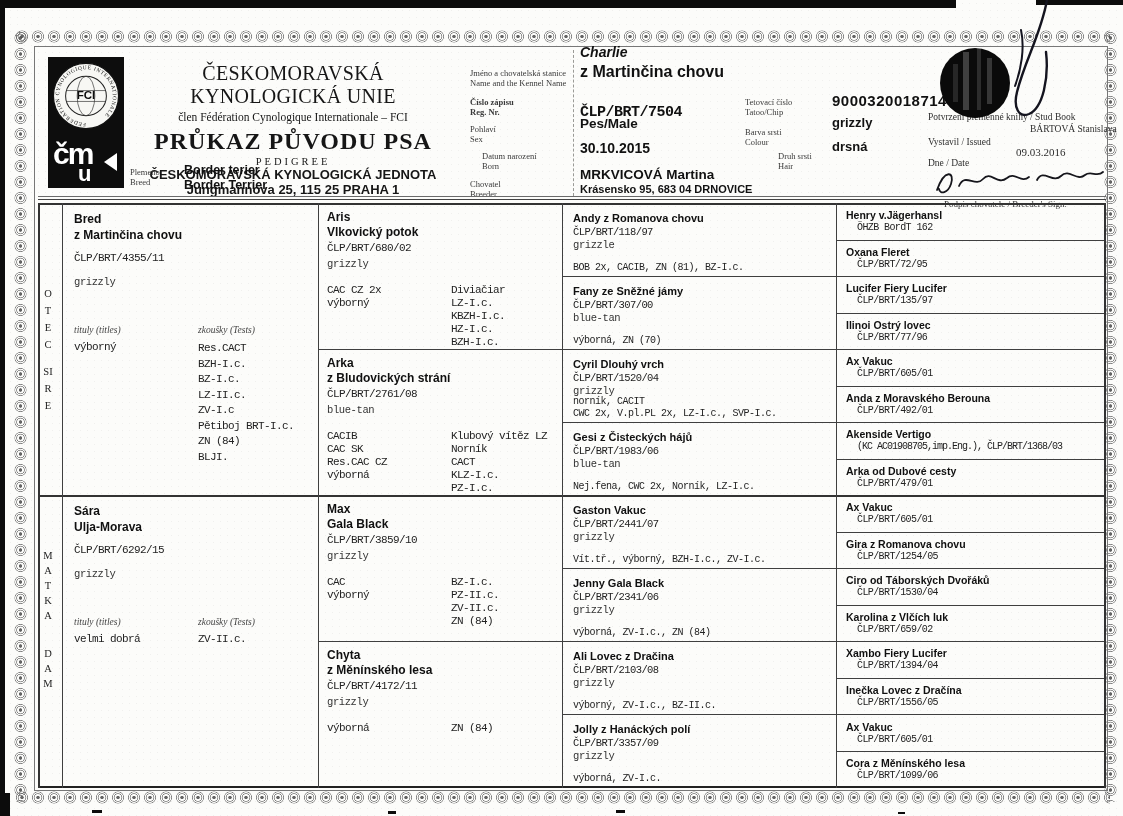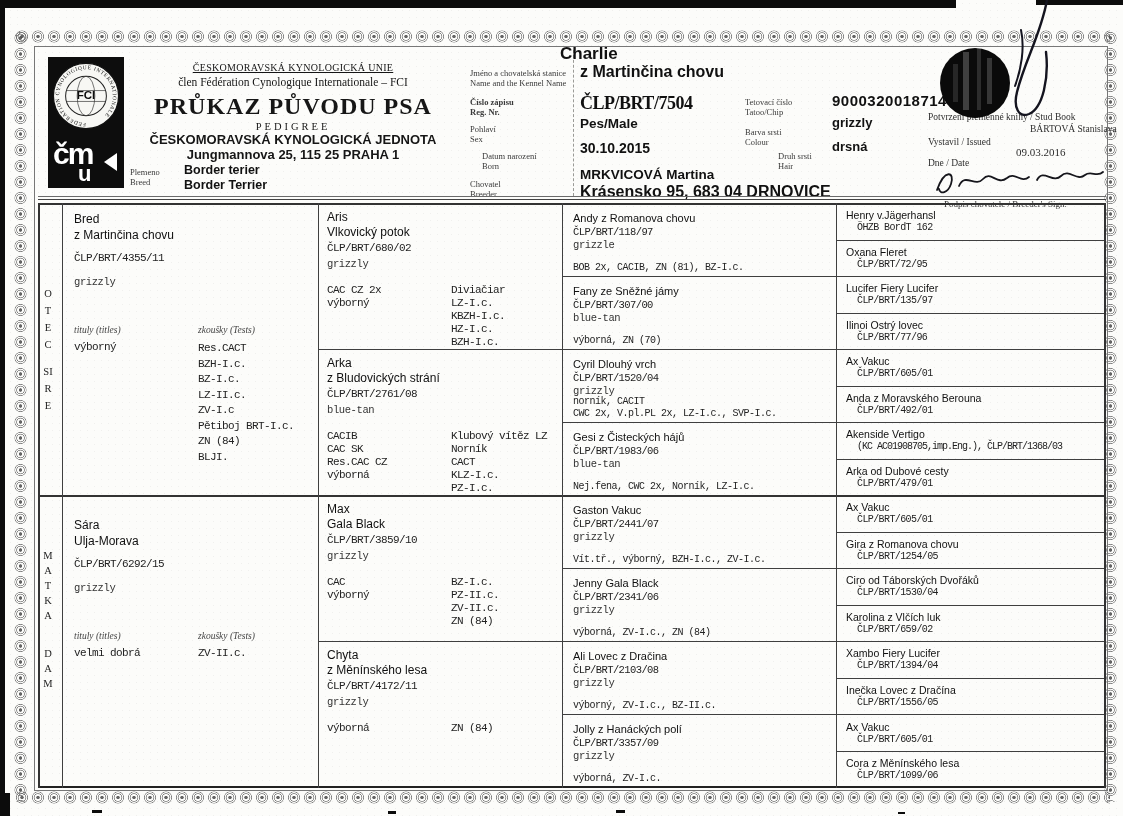--- a/index.html
+++ b/index.html
@@ -22,42 +22,42 @@
       radial-gradient(circle at 50% 50%, transparent 3.2px, #555 3.8px, transparent 4.6px),
       radial-gradient(circle at 50% 50%, transparent 5px, #6a6a6a 5.6px, transparent 6.3px);
     background-size:13px 16px;background-repeat:repeat-y;background-position:center top;}
   .frame{position:absolute;border:1px solid #777;}
   .hline{position:absolute;background:#3f3f3f;height:1px;}
   .vline{position:absolute;background:#3f3f3f;width:1px;}
   .dashv{position:absolute;border-left:1px dashed #9a9a96;width:0;}
   
   .logo-box{position:absolute;left:48px;top:57px;width:76px;height:131px;background:#0d0d0d;}
   .org{position:absolute;left:128px;top:62px;width:330px;text-align:center;color:#161616;}
-  .org .l1{font-size:10px;letter-spacing:.3px;text-decoration:underline;}
+  .org .l1{font-size:20px;letter-spacing:.3px;}
   .org .l2{font-size:11.5px;margin-top:3px;}
   .org .l3{font-size:24px;font-weight:bold;letter-spacing:1px;margin-top:5px;}
   .org .l4{font-size:10.5px;letter-spacing:3px;margin-top:1px;}
   .org .l5{font-family:"Liberation Sans",sans-serif;font-weight:bold;font-size:13px;margin-top:0;}
   .org .l6{font-family:"Liberation Sans",sans-serif;font-weight:bold;font-size:13px;}
   .fieldlabel{position:absolute;font-size:8.5px;line-height:10px;color:#3a3a3a;white-space:nowrap;}
   .fieldlabel span{display:block;}
   .val{position:absolute;font-family:"Liberation Sans",sans-serif;font-weight:bold;color:#111;white-space:nowrap;}
   .mono{font-family:"Liberation Mono","DejaVu Sans Mono",monospace;}
   .cert{position:absolute;font-size:9.5px;color:#2e2e2e;white-space:nowrap;}
   
   .vlab{position:absolute;left:42px;width:12px;word-break:break-all;text-align:center;
         font-size:10.5px;line-height:17px;color:#222;font-family:"Liberation Serif",serif;}
   .vlab.tight{line-height:15px;}
   .g1cell,.g2cell,.g3cell,.g4cell{position:absolute;}
   .g1cell{left:62px;width:256px;height:292px;}
   .g2cell{left:318px;width:244px;height:146px;}
   .g3cell{left:562px;width:274px;height:73px;}
   .g4cell{left:836px;width:270px;height:37px;}
   .g1cell>div,.g2cell>div,.g3cell>div,.g4cell>div{position:absolute;white-space:pre-line;}
-  .nm{font-family:"Liberation Sans",sans-serif;font-weight:normal;font-size:12px;line-height:14px;color:#101010;white-space:nowrap;}
+  .nm{font-family:"Liberation Sans",sans-serif;font-weight:bold;font-size:12px;line-height:14px;color:#101010;white-space:nowrap;}
   .g3cell .nm{font-size:11px;}
   .g4cell .nm{font-size:10.5px;}
   .rg{font-family:"Liberation Mono","DejaVu Sans Mono",monospace;font-size:11px;letter-spacing:-.6px;color:#222;white-space:nowrap;}
   .g3cell .rg{font-size:10.5px;}
   .g4cell .rg{font-size:10px;margin-left:11px;}
   .cl{font-family:"Liberation Mono","DejaVu Sans Mono",monospace;font-size:10.5px;letter-spacing:-.4px;color:#333;}
   .lblsm{font-style:italic;font-size:9.5px;color:#444;font-family:"Liberation Serif",serif;white-space:nowrap;}
   .lst{font-family:"Liberation Mono","DejaVu Sans Mono",monospace;font-size:11px;line-height:13px;letter-spacing:-.6px;color:#222;}
   .lst.tall{line-height:15.5px;}
   .bt{font-family:"Liberation Mono","DejaVu Sans Mono",monospace;font-size:10px;letter-spacing:-.5px;color:#222;white-space:nowrap;}
@@ -156,27 +156,27 @@
   <div class="fieldlabel" style="left:470px;top:151px;margin-left:12px;">
     <span>Datum narození</span>
     <span>Born</span>
   </div>
   <div class="fieldlabel" style="left:470px;top:179px;">
     <span>Chovatel</span>
     <span>Breeder</span>
   </div>
   <div class="dashv" style="left:573px;top:50px;height:146px;"></div>
 
-  <div class="val" style="left:560px;top:44px;font-size:17px;">Charlie</div>
+  <div class="val" style="left:580px;top:44px;font-size:14px;font-style:italic;">Charlie</div>
   <div class="val" style="left:580px;top:63px;font-size:16px;">z Martinčina chovu</div>
-  <div class="val mono" style="left:580px;top:93px;font-size:18px;letter-spacing:-.5px;font-family:Liberation Serif, serif;">ČLP/BRT/7504</div>
+  <div class="val mono" style="left:580px;top:104px;font-size:15px;letter-spacing:-.5px;">ČLP/BRT/7504</div>
   <div class="val" style="left:580px;top:116px;font-size:13.5px;">Pes/Male</div>
   <div class="val" style="left:580px;top:140px;font-size:14px;">30.10.2015</div>
   <div class="val" style="left:580px;top:167px;font-size:13.5px;">MRKVICOVÁ Martina</div>
-  <div class="val" style="left:580px;top:183px;font-size:16px;">Krásensko 95, 683 04 DRNOVICE</div>
+  <div class="val" style="left:580px;top:183px;font-size:11px;">Krásensko 95, 683 04 DRNOVICE</div>
 
   <div class="fieldlabel" style="left:745px;top:97px;">
     <span>Tetovací číslo</span>
     <span>Tatoo/Chip</span>
   </div>
   <div class="fieldlabel" style="left:745px;top:127px;">
     <span>Barva srsti</span>
     <span>Colour</span>
   </div>
   <div class="fieldlabel" style="left:770px;top:151px;margin-left:8px;">
@@ -256,21 +256,21 @@
     <div class="zv lst tall">Res.CACT
 BZH-I.c.
 BZ-I.c.
 LZ-II.c.
 ZV-I.c
 Pětiboj BRT-I.c.
 ZN (84)
 BLJI.</div>
   </div>
 
-  <div class="g1cell" style="top:509px;text-align:center;">
+  <div class="g1cell" style="top:495px;text-align:center;">
     <div class="gn1 nm">Sára</div>
     <div class="gn2 nm">Ulja-Morava</div>
     <div class="grg rg">ČLP/BRT/6292/15</div>
     <div class="gcl cl">grizzly</div>
     <div class="tl lblsm">tituly (titles)</div>
     <div class="tv lst">velmi dobrá</div>
     <div class="zl lblsm">zkoušky (Tests)</div>
     <div class="zv lst">ZV-II.c.</div>
   </div>
 

